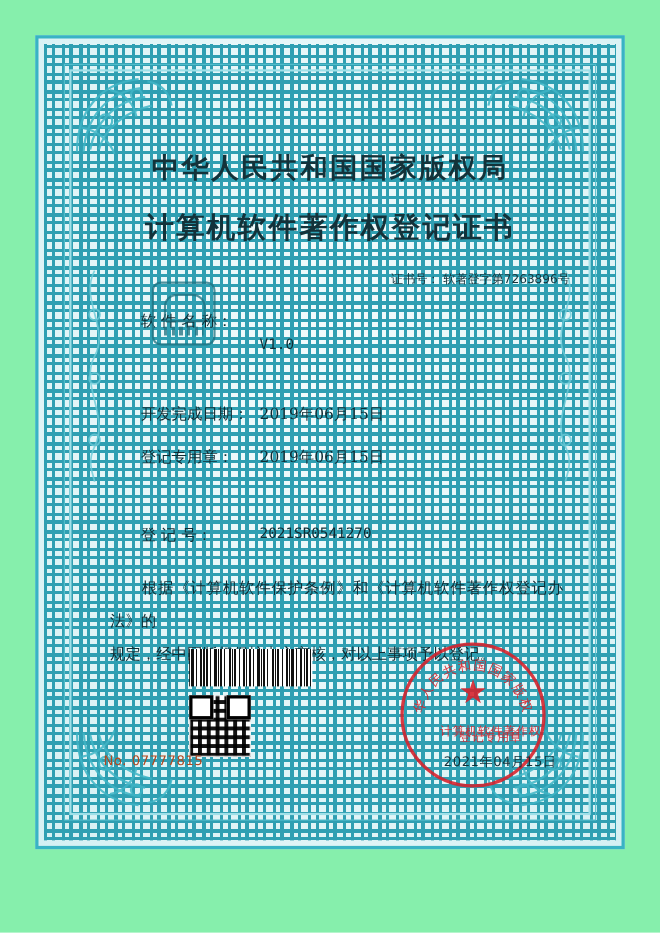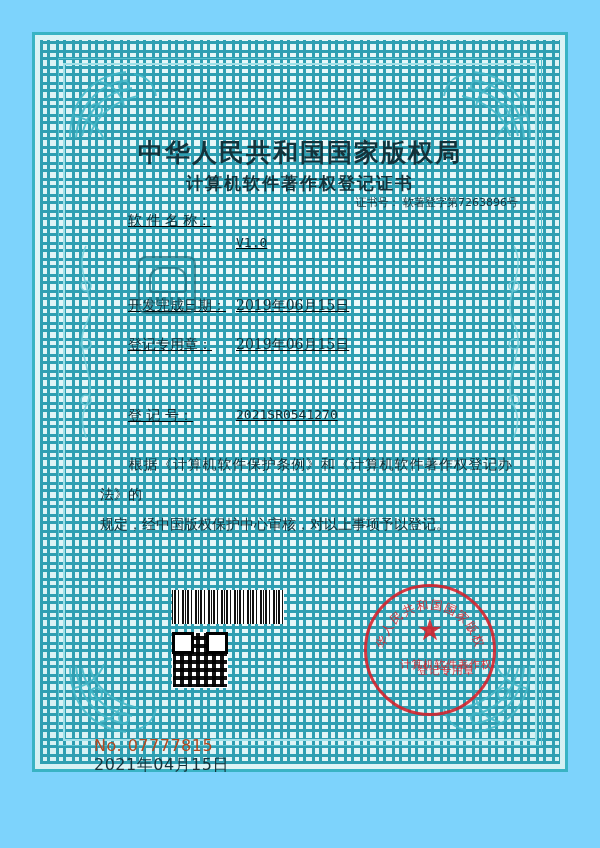--- a/index.html
+++ b/index.html
@@ -11,21 +11,21 @@
     width: 600px;
     height: 848px;
     font-family: "Liberation Serif", serif;
     overflow: hidden;
   }
 
   .page {
     position: relative;
     width: 600px;
     height: 848px;
-    background: #7dd3fc;
+    background: #86efac;
   }
 
   
   .cert {
     position: absolute;
     left: 32px;
     top: 32px;
     width: 536px;
     height: 740px;
     background:
@@ -114,32 +114,33 @@
     text-align: center;
     font-size: 25px;
     letter-spacing: 2px;
     color: #13323a;
     font-weight: 700;
     margin-top: 52px;
     font-family: "DejaVu Serif", serif;
   }
   .title-sub {
     text-align: center;
-    font-size: 17px;
+    font-size: 26px;
     letter-spacing: 2px;
     color: #13323a;
     font-weight: 700;
-    margin-top: 3px;
+    margin-top: 20px;
     font-family: "DejaVu Serif", serif;
   }
 
   .cert-no {
     text-align: right;
     font-size: 11px;
     color: #16343c;
+    margin-top: 22px;
     padding-right: 6px;
     font-family: "DejaVu Sans", sans-serif;
   }
 
   .emblem {
     position: absolute;
     left: 62px;
     top: 172px;
     width: 54px;
     height: 54px;
@@ -158,23 +159,22 @@
   .emblem::after {
     content: "";
     position: absolute;
     left: 9px; bottom: 7px;
     width: 36px; height: 8px;
     background:
       repeating-linear-gradient(90deg, #1d6f7e 0 3px, transparent 3px 7px);
   }
 
   .fields {
-    margin-top: 2px;
+    margin-top: 22px;
     padding-left: 52px;
-    text-decoration: underline;
   }
   .field-row {
     display: flex;
     align-items: flex-start;
     margin-bottom: 5px;
   }
   .field-label {
     width: 108px;
     flex: 0 0 108px;
     font-size: 14px;
@@ -282,30 +282,29 @@
     letter-spacing: 0.5px;
     font-family: "DejaVu Serif", serif;
     padding-left: 16px;
   }
   .seal-l1 { top: 70px; }
   .seal-l2 { top: 76px; }
 
   .footer-row {
     position: absolute;
     left: 0;
-    top: 652px;
+    top: 600px;
     width: 448px;
     display: flex;
     justify-content: space-between;
     padding: 0 18px;
     box-sizing: border-box;
-    font-size: 16px;
+    font-size: 12px;
     color: #13323a;
     font-family: "DejaVu Sans", sans-serif;
-    flex-direction: column;
   }
   .no-text { color: #b3481f; letter-spacing: .5px; }
   .date-text { color: #13323a; letter-spacing: .5px; }
 </style>
 </head>
 <body>
 
 <div class="page">
   <div class="cert">
 

